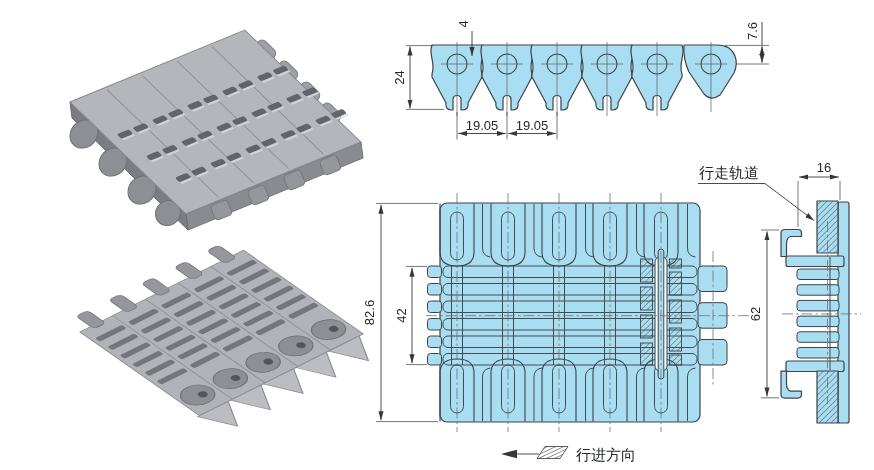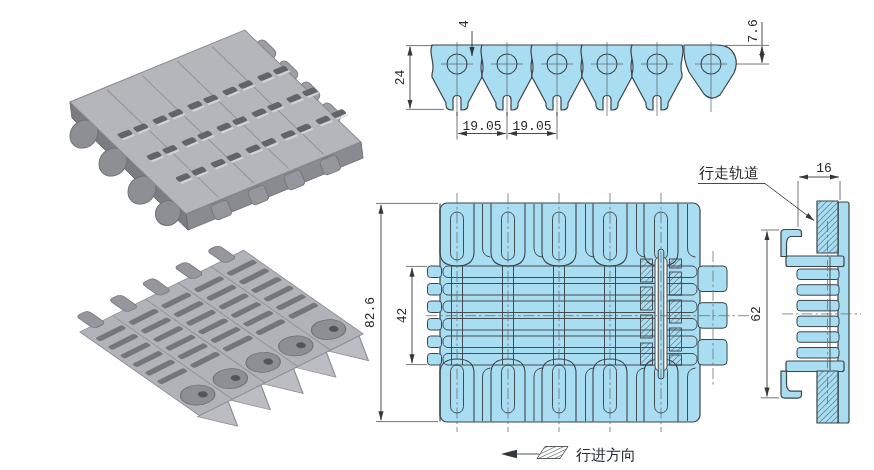--- a/index.html
+++ b/index.html
@@ -1,17 +1,17 @@
 <!DOCTYPE html>
 <html><head>
 <meta charset="utf-8">
 <style>
   html,body{margin:0;padding:0;background:#ffffff;}
   .stage{position:relative;width:874px;height:470px;background:#ffffff;overflow:hidden;
-         font-family:Liberation Mono, monospace;}
+         font-family:Liberation Sans, sans-serif;}
   svg{position:absolute;left:0;top:0;}
   
   .part{fill:#a9def2;stroke:#3d4348;stroke-width:1.2;stroke-linejoin:round;}
   .partthin{fill:#a9def2;stroke:#3d4348;stroke-width:1;stroke-linejoin:round;}
   .ol{fill:none;stroke:#3d4348;stroke-width:1.1;stroke-linejoin:round;}
   .ol2{fill:none;stroke:#3d4348;stroke-width:0.95;stroke-linejoin:round;}
   .whitefill{fill:#ffffff;stroke:#3d4348;stroke-width:1;}
   .cl{fill:none;stroke:#6a7076;stroke-width:0.8;stroke-dasharray:11 3 2.5 3;}
   .thincl{fill:none;stroke:#565c61;stroke-width:0.7;}
   .dim{fill:none;stroke:#33383c;stroke-width:0.9;}

